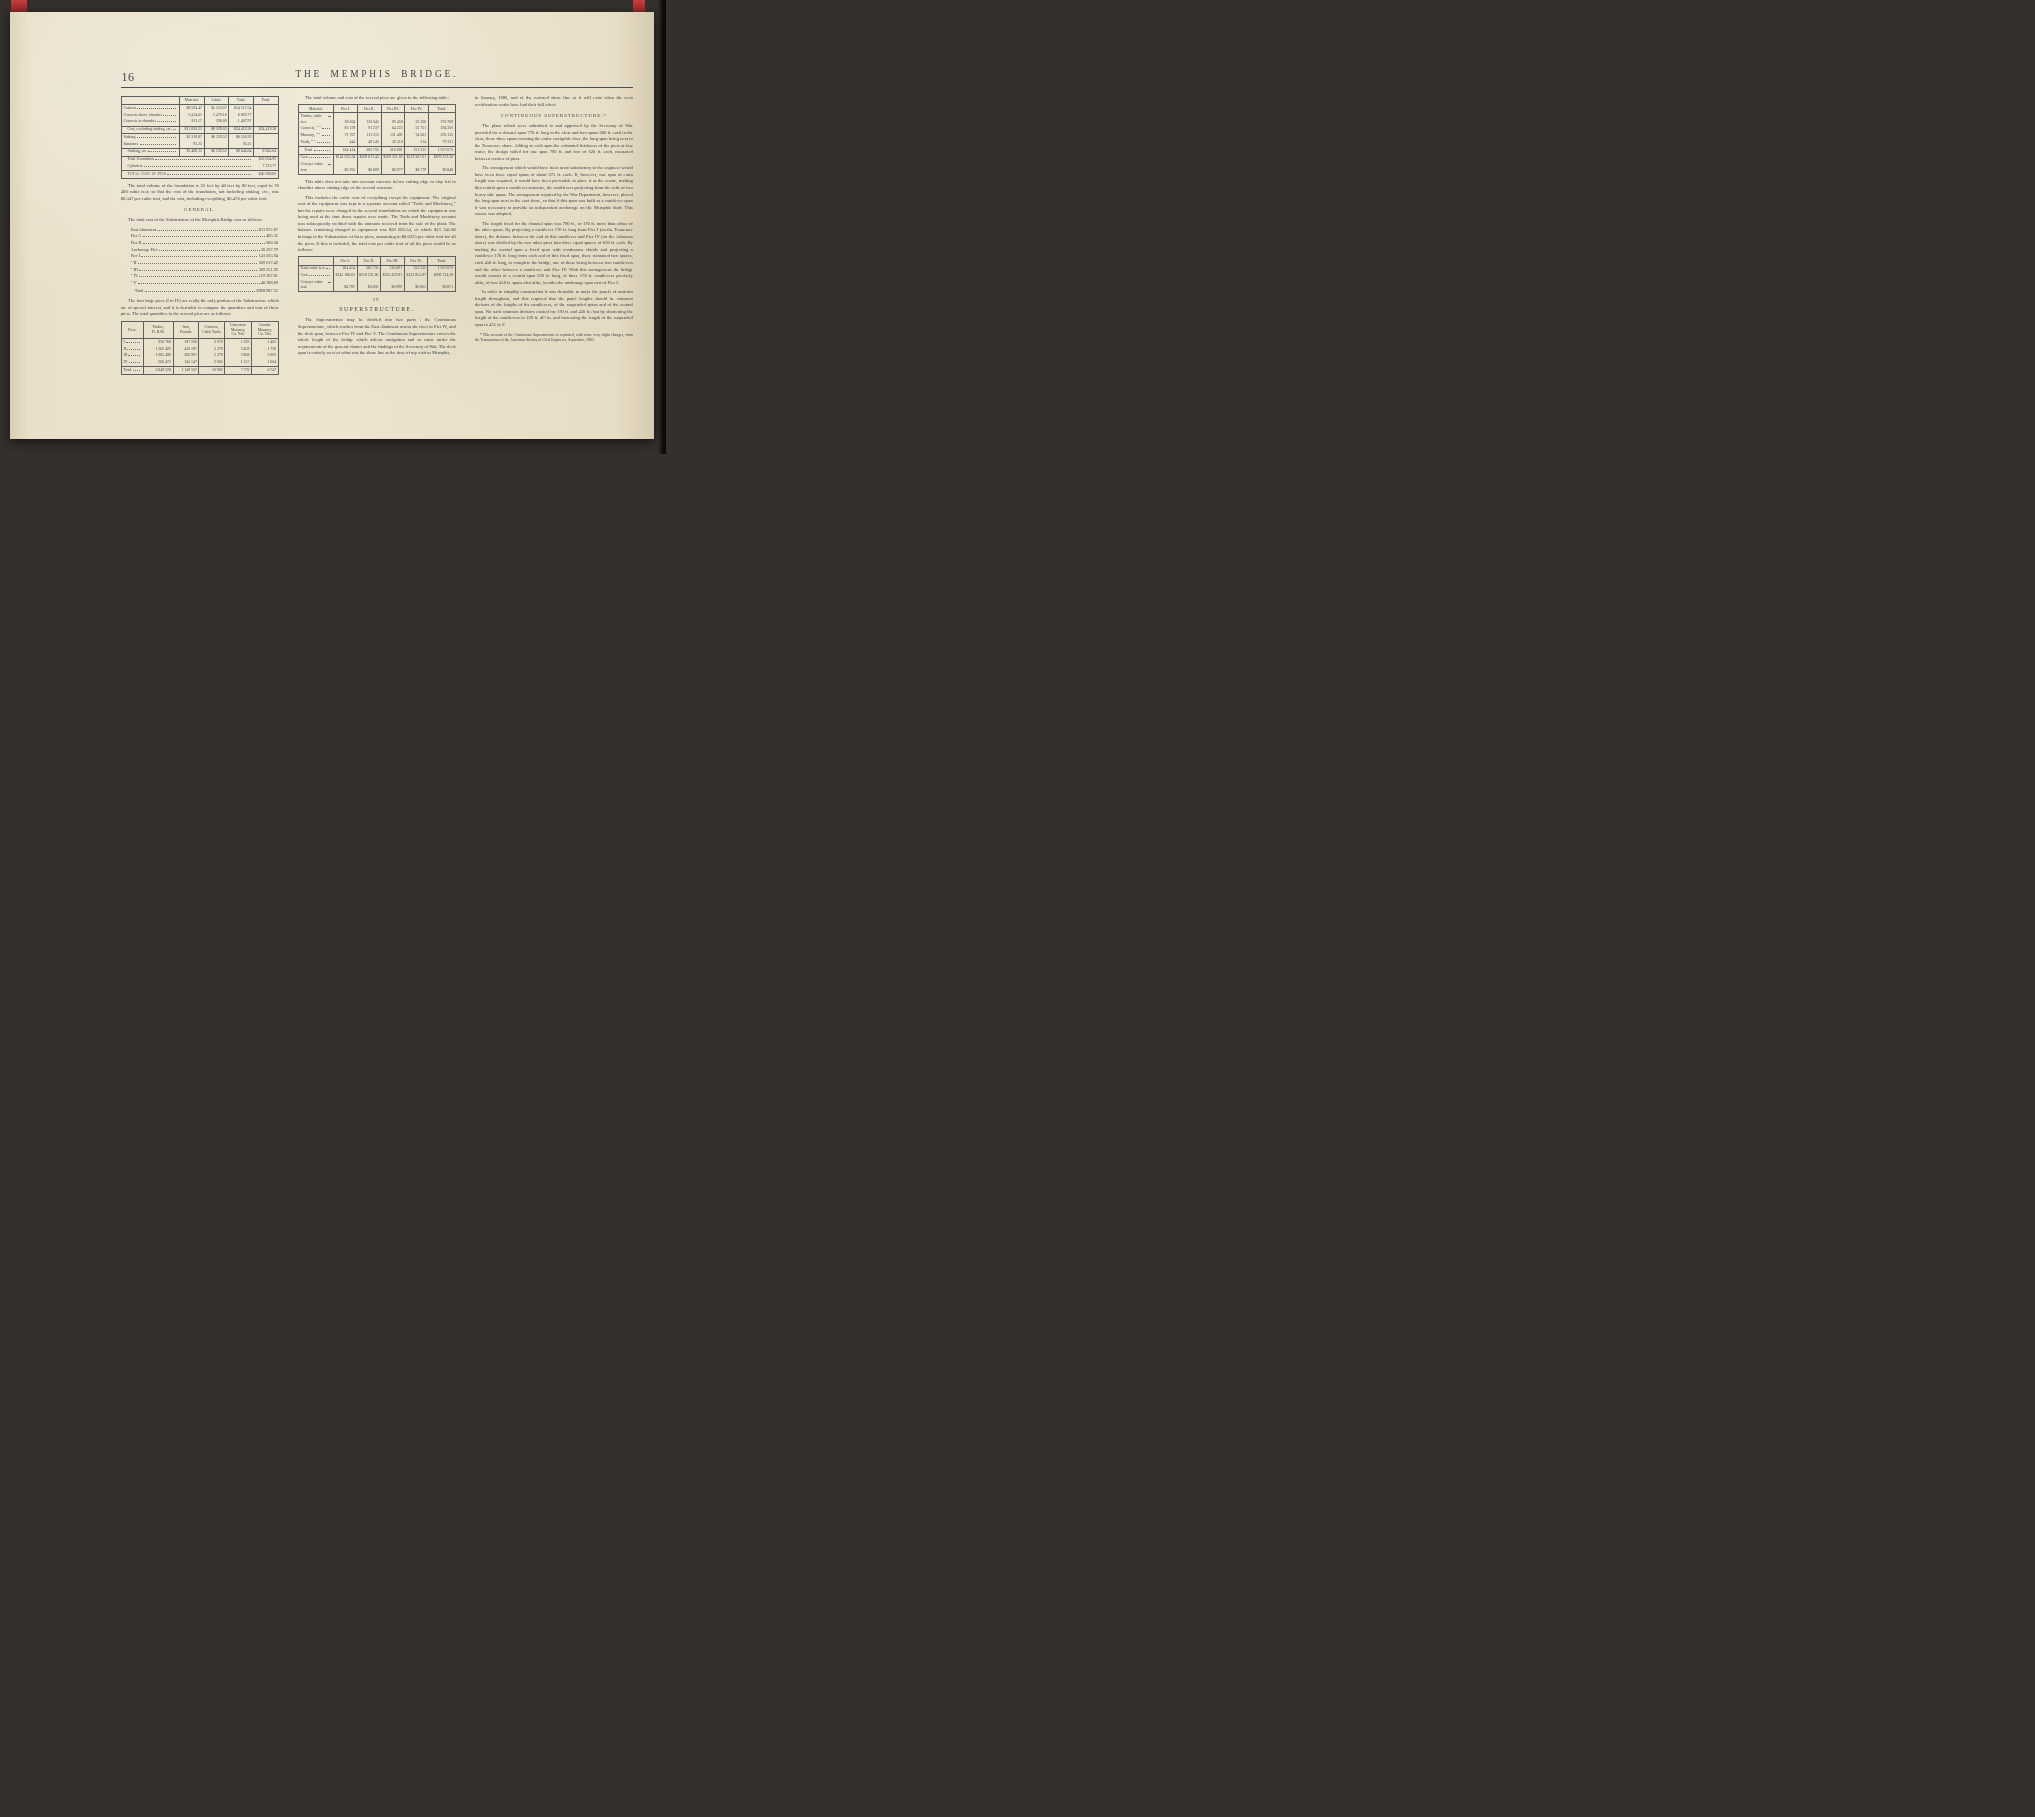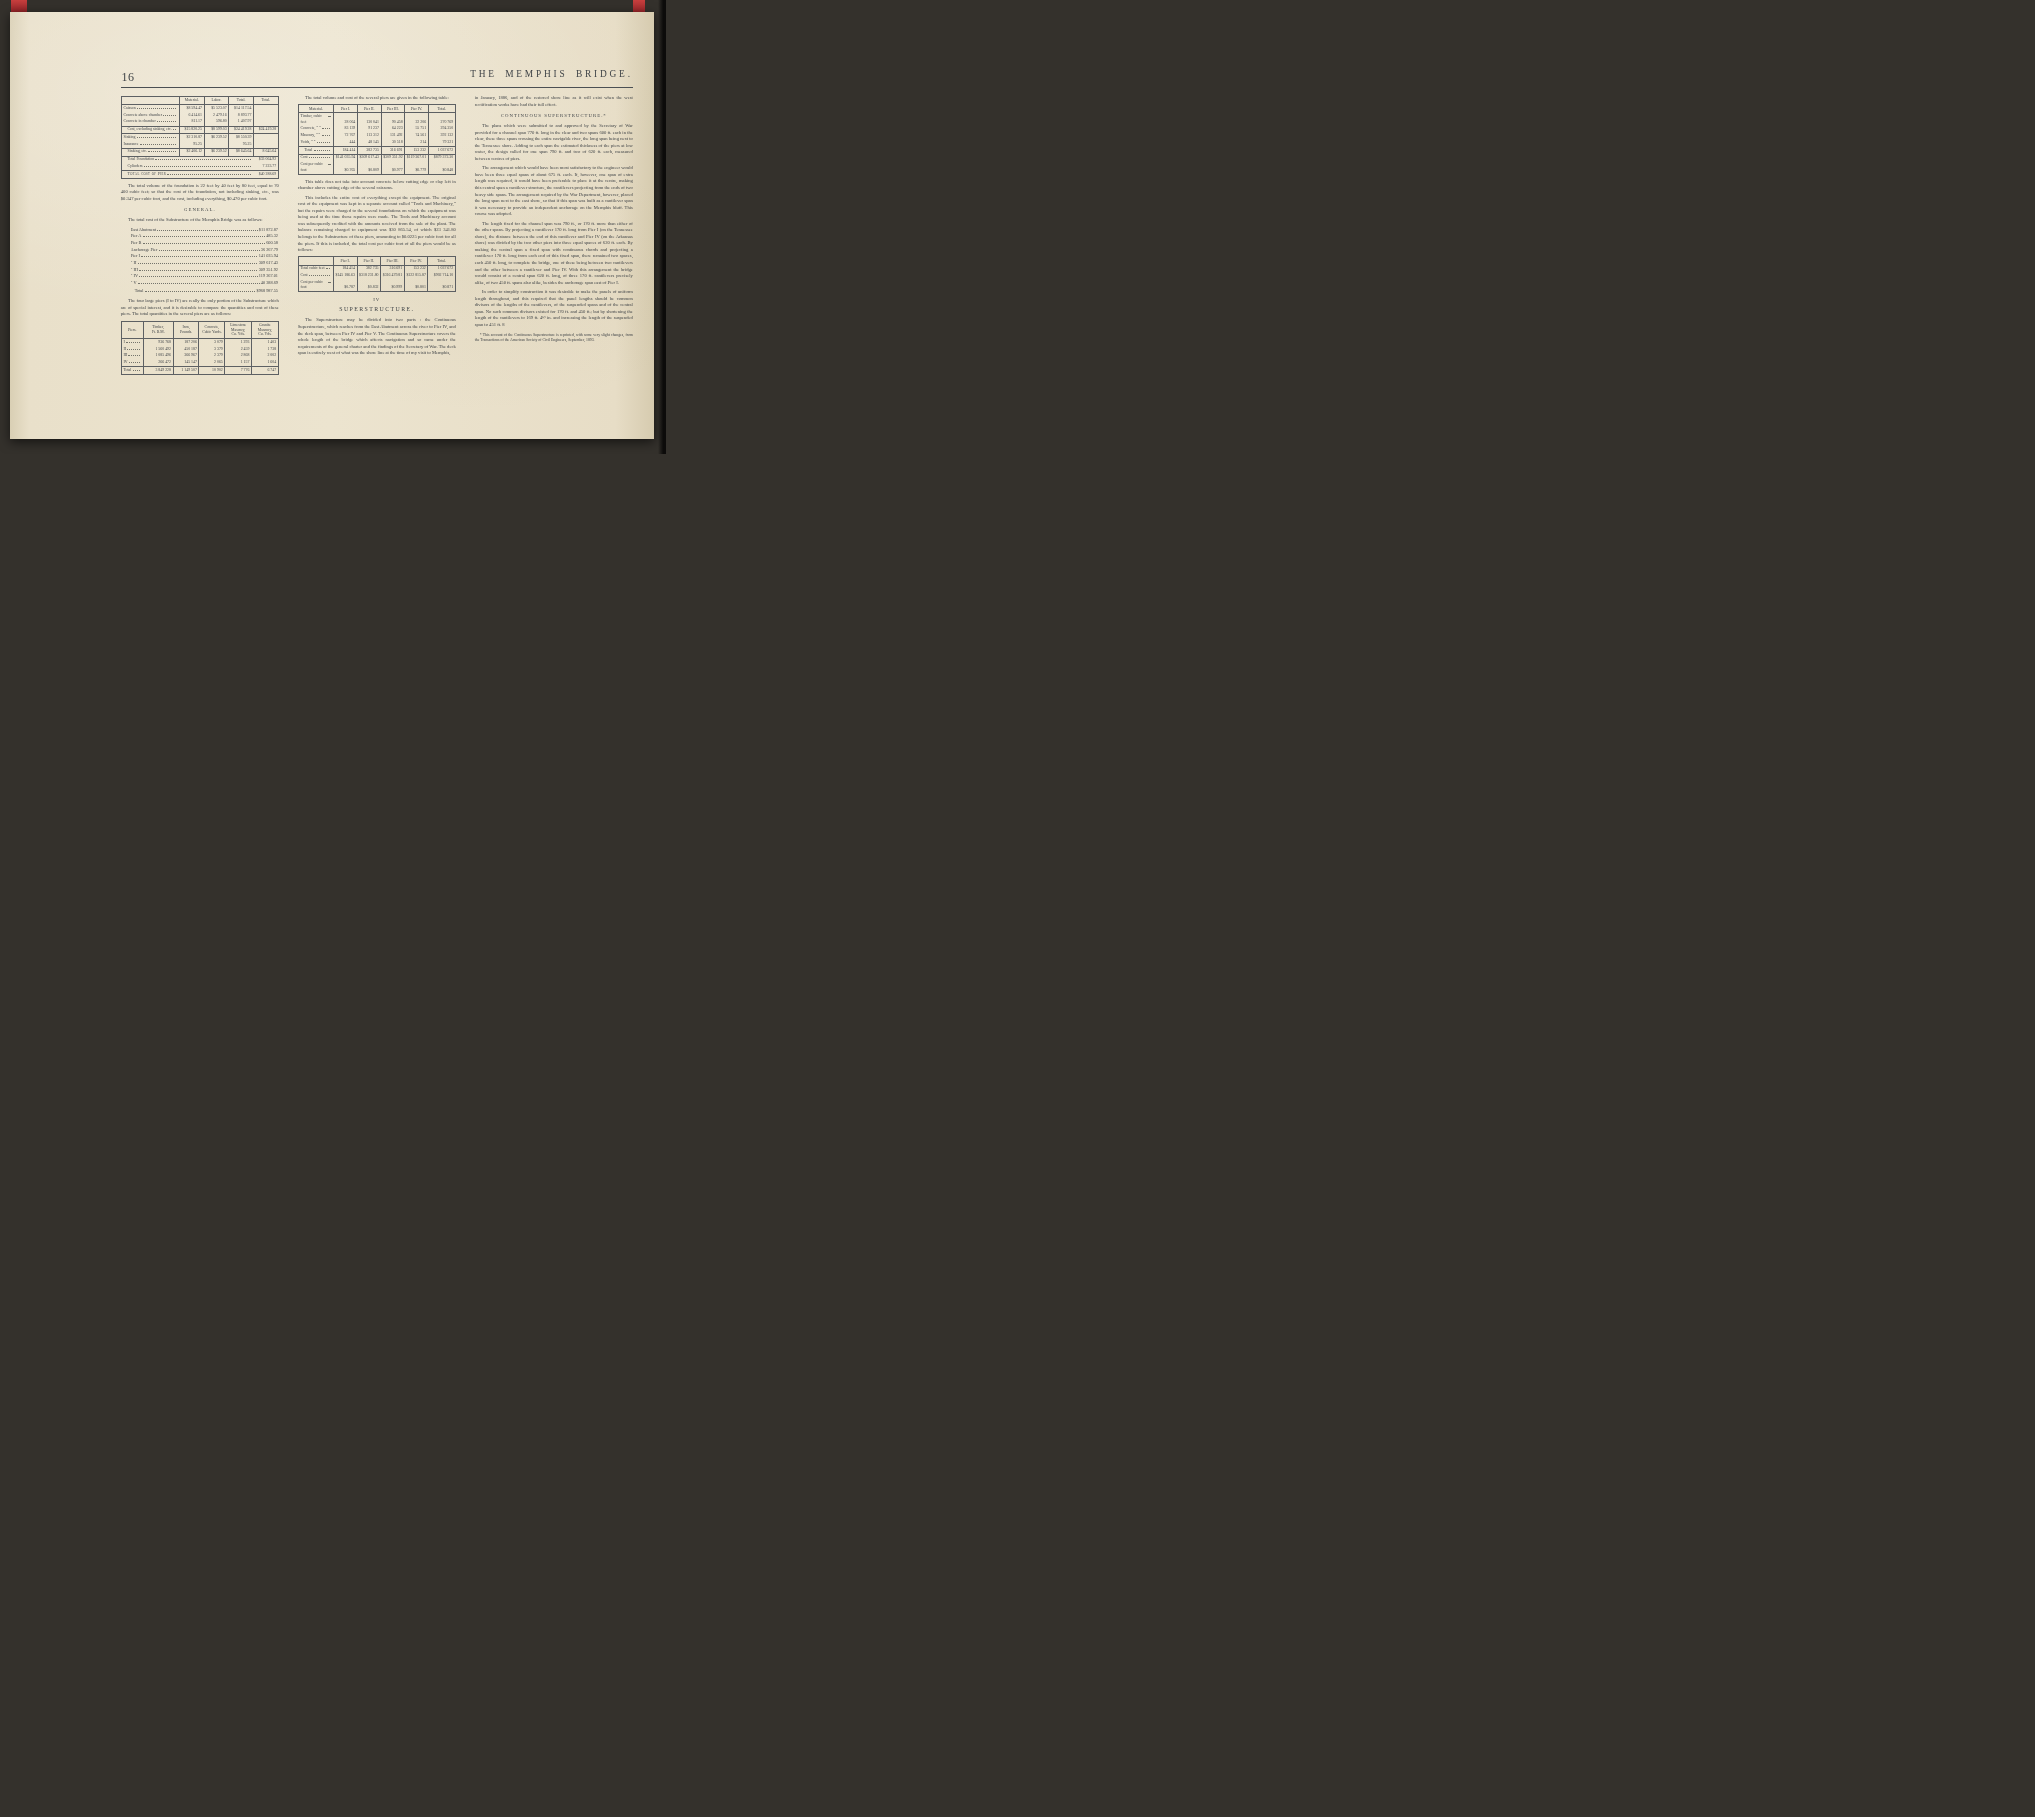--- a/index.html
+++ b/index.html
@@ -24,21 +24,21 @@
       radial-gradient(120% 90% at 32% 18%, rgba(255,255,255,.22), rgba(255,255,255,0) 60%),
       radial-gradient(55% 45% at 72% 62%, rgba(150,135,95,.07), rgba(150,135,95,0) 70%),
       linear-gradient(90deg, #d9cfb4 0, #e9e0ca 3%, #ece4cf 50%, #e7ddc6 94%, #d6cbaf 100%);
     box-shadow: 0 3.3px 10.6px rgba(0,0,0,.6);
     z-index: 2;
   }
   .content { position: absolute; left: 111px; top: 0; width: 512px; color: #3f4347; }
 
   .page-header { position: relative; margin-top: 57px; height: 12.2px; }
   .page-num { position: absolute; left: 0.8px; top: 0.8px; font-size: 12px; letter-spacing: 0.4px; }
-  .page-title { text-align: right; font-size: 9.4px; letter-spacing: 2.8px; word-spacing: 3.3px; }
+  .page-title { text-align: center; font-size: 9.4px; letter-spacing: 2.8px; word-spacing: 3.3px; }
   .header-rule { border-top: 0.8px solid #4b4f53; margin-top: 5.3px; }
 
   .columns { display: flex; gap: 19px; margin-top: 7.3px; }
   .col { flex: 1; min-width: 0; font-size: 4.6px; line-height: 1.43; text-align: justify; }
 
   p.para { margin: 0 0 2.8px; text-indent: 7.3px; }
   p.para.noindent { text-indent: 0; }
   .h-center { text-align: center; letter-spacing: 1px; margin: 4.5px 0 3.7px; font-size: 4.8px; }
   .h-section { font-size: 5.9px; letter-spacing: 1.4px; margin-top: 1.2px; margin-bottom: 4.1px; }
   .sec-num { margin-bottom: 0.4px; }

